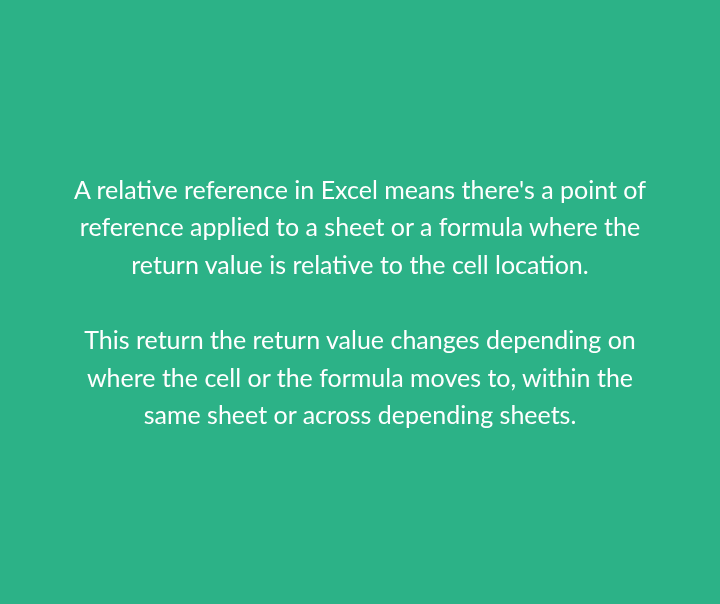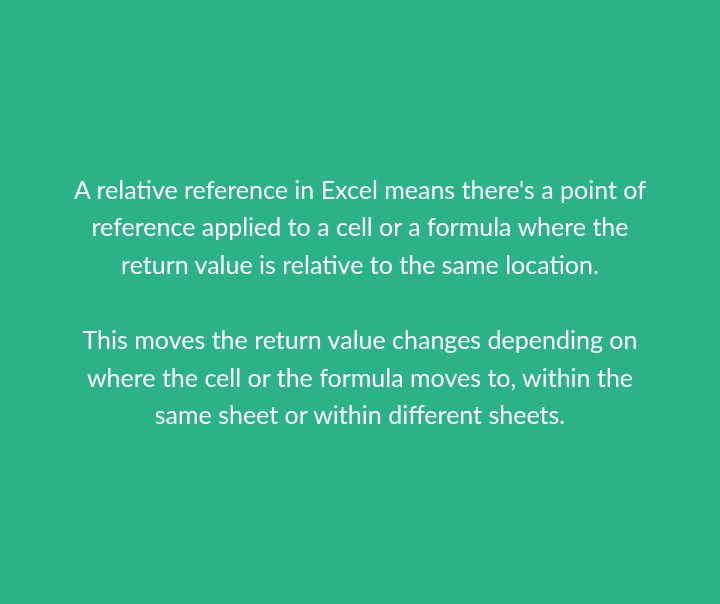--- a/index.html
+++ b/index.html
@@ -29,18 +29,18 @@
       margin-top: 38px;
     }
     .bold {
       font-weight: 400;
     }
   </style>
 </head>
 <body>
 
 <p class="paragraph">
-  <span>A </span><span class="bold">relative reference</span><span> in Excel means there's a point of reference applied to a cell or a formula where the </span><span class="bold">return value is relative to the same location</span><span>.</span>
+  <span>A </span><span class="bold">relative reference</span><span> in Excel means there's a point of reference applied to a sheet or a formula where the </span><span class="bold">return value is relative to the cell location</span><span>.</span>
 </p>
 
 <p class="paragraph">
-  <span>This moves </span><span class="bold">the return value changes depending on where the cell or the formula moves to</span><span>, within the same sheet or within different sheets.</span>
+  <span>This return </span><span class="bold">the return value changes depending on where the cell or the formula moves to</span><span>, within the same sheet or across depending sheets.</span>
 </p>
 
 </body></html>

